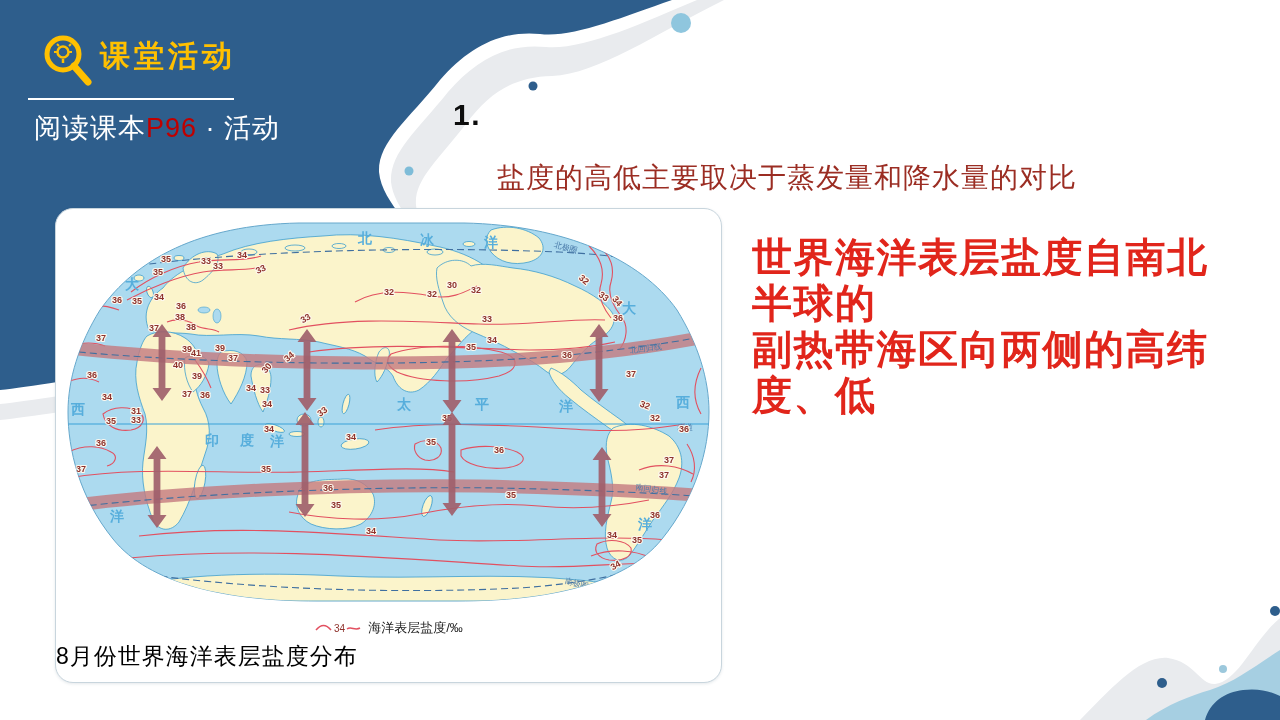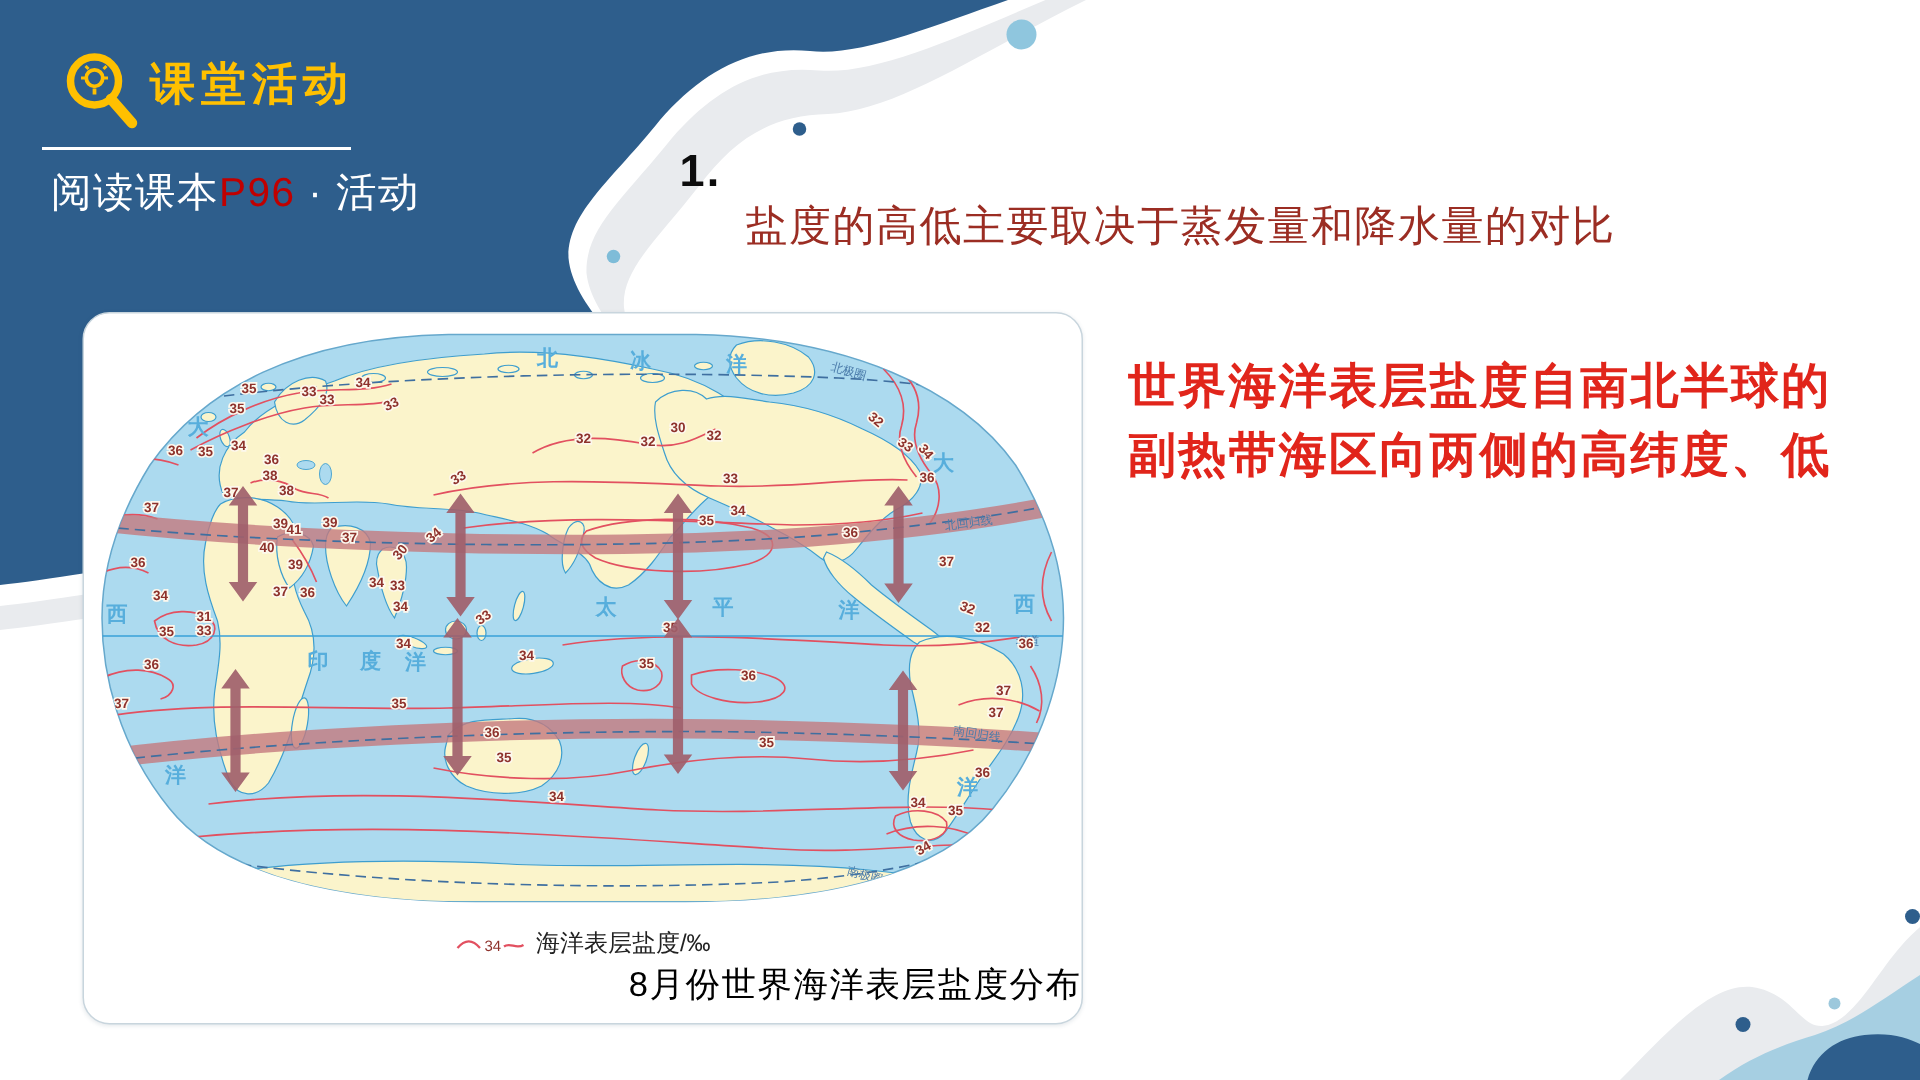--- a/index.html
+++ b/index.html
@@ -11,33 +11,33 @@
   .hdr-title{position:absolute;left:100px;top:36px;font-size:30px;font-weight:bold;
              color:#FFC000;letter-spacing:4px;}
   .hdr-line{position:absolute;left:28px;top:98px;width:206px;height:2px;background:#fff;}
   .hdr-sub{position:absolute;left:34px;top:110px;font-size:27px;font-weight:normal;color:#fff;
            letter-spacing:1px;white-space:nowrap;}
   .hdr-sub .pg{color:#C00000;}
   .hdr-icon{position:absolute;left:38px;top:30px;width:58px;height:60px;}
   
   .question{position:absolute;left:453px;top:98px;width:815px;display:flex;gap:16px;
             font-size:30px;font-weight:bold;color:#0d0d0d;letter-spacing:1.5px;white-space:nowrap;}
-  .note{position:absolute;left:497px;top:132px;font-size:28px;color:#9B2D23;
+  .note{position:absolute;left:497px;top:159px;font-size:28px;color:#9B2D23;
         letter-spacing:1px;white-space:nowrap;}
   
-  .answer{position:absolute;left:752px;top:234px;width:480px;font-size:32px;font-weight:bold;
+  .answer{position:absolute;left:752px;top:234px;width:480px;font-size:40px;font-weight:bold;
           color:#E1251B;line-height:46px;letter-spacing:1.5px;}
   
   .map-panel{position:absolute;left:55px;top:208px;width:665px;height:473px;background:#fff;
              border:1px solid #C8D5DD;border-radius:18px;box-shadow:0 1px 3px rgba(40,70,100,.12);}
   .map-svg{position:absolute;left:3px;top:5px;width:658px;height:398px;}
   .legend-row{position:absolute;left:0;top:410px;width:100%;display:flex;align-items:center;
               justify-content:center;gap:6px;}
-  .legend-row .lg-label{font-size:16px;color:#222;text-align:right;}
-  .map-caption{position:absolute;left:0;top:432px;width:100%;text-align:right;font-size:23px;
+  .legend-row .lg-label{font-size:13px;color:#222;text-align:right;}
+  .map-caption{position:absolute;left:0;top:432px;width:100%;text-align:left;font-size:23px;
                color:#000;letter-spacing:1px;}
 </style>
 </head>
 <body>
 
 <svg class="bg-svg" viewBox="0 0 1280 720">
 
   <path fill="#E9EBEE" d="M0,0 L724,0 C655,34 598,74 552,76 C514,77 490,92 466,124 C438,160 414,180 416,205 C418,232 452,260 472,282 C430,328 302,368 154,396 C84,409 28,417 0,420 Z"></path>
   <path fill="#FFFFFF" d="M0,0 L697,0 C640,24 584,50 546,47 C506,43 476,60 448,92 C416,132 390,152 391,182 C394,212 432,244 448,266 C412,312 294,352 150,380 C82,393 28,401 0,404 Z"></path>
   <path fill="#2E5E8C" d="M0,0 L672,0 C620,18 572,38 540,34 C500,30 468,48 440,80 C408,120 378,142 379,172 C382,204 420,234 433,252 C400,298 286,338 146,366 C80,379 28,387 0,390 Z"></path>

